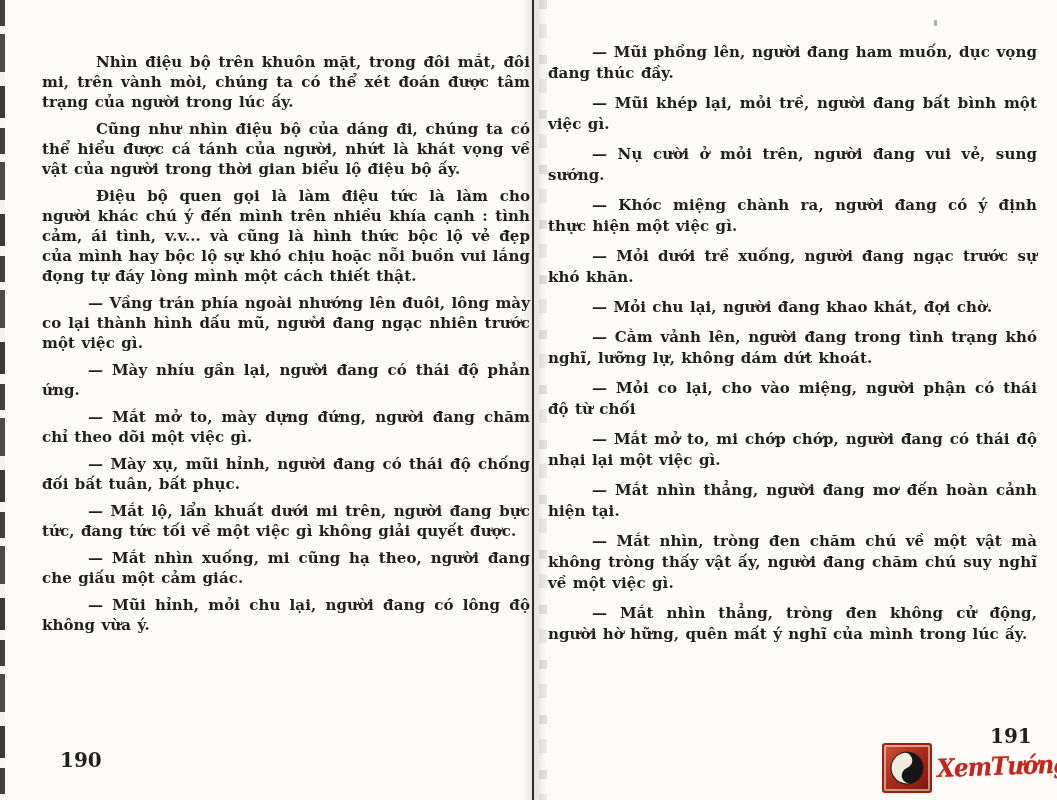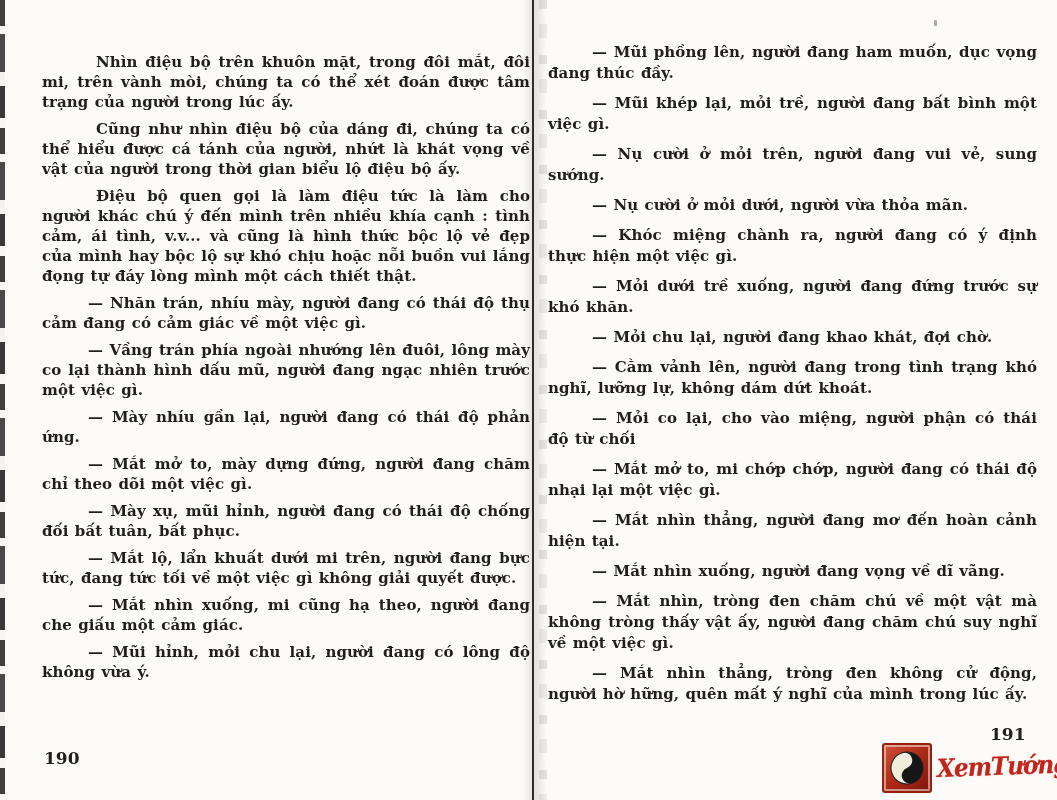--- a/index.html
+++ b/index.html
@@ -48,23 +48,23 @@
     word-spacing:1px;
   }
   .col.left{left:42px;top:52px;width:488px;line-height:20px;}
   .col.right{left:548px;top:42px;width:489px;line-height:21px;}
   .col p{margin:0 0 7px 0;}
   .col.right p{margin:0 0 9px 0;}
   .para{text-indent:54px;}
   .item{text-indent:46px;}
   .col.right .item{text-indent:44px;}
   .pagenum{
-    position:absolute;font-weight:700;font-size:17px;color:#211f1c;
+    position:absolute;font-weight:700;font-size:20px;color:#211f1c;
   }
-  .pagenum.pn-left{left:44px;top:748px;}
+  .pagenum.pn-left{left:60px;top:748px;}
   .pagenum.pn-right{left:990px;top:724px;}
   
   .watermark{
     position:absolute;left:882px;top:740px;height:56px;
     display:flex;align-items:center;gap:5px;
   }
   .yy-box{
     width:46px;height:46px;flex:0 0 46px;
     background:linear-gradient(135deg,#d0543a 0%,#b02c18 45%,#7f150a 100%);
     border:2px solid #98200f;
@@ -93,42 +93,39 @@
   <div class="edge-left"></div>
   <div class="gutter-smudge"></div>
   <div class="gutter-line"></div>
   <div class="gutter-noise"></div>
   <div class="speck"></div>
 
   <div class="col left" id="left-col">
       <p class="para">Nhìn điệu bộ trên khuôn mặt, trong đôi mắt, đôi mi, trên vành mòi, chúng ta có thể xét đoán được tâm trạng của người trong lúc ấy.</p>
       <p class="para">Cũng như nhìn điệu bộ của dáng đi, chúng ta có thể hiểu được cá tánh của người, nhứt là khát vọng về vật của người trong thời gian biểu lộ điệu bộ ấy.</p>
       <p class="para">Điệu bộ quen gọi là làm điệu tức là làm cho người khác chú ý đến mình trên nhiều khía cạnh : tình cảm, ái tình, v.v... và cũng là hình thức bộc lộ vẻ đẹp của mình hay bộc lộ sự khó chịu hoặc nỗi buồn vui lắng đọng tự đáy lòng mình một cách thiết thật.</p>
-      <p class="item">— Nhăn trán, nhíu mày, người đang có thái độ thụ cảm đang có cảm giác về một việc gì.</p>
       <p class="item">— Vầng trán phía ngoài nhướng lên đuôi, lông mày co lại thành hình dấu mũ, người đang ngạc nhiên trước một việc gì.</p>
       <p class="item">— Mày nhíu gần lại, người đang có thái độ phản ứng.</p>
       <p class="item">— Mắt mở to, mày dựng đứng, người đang chăm chỉ theo dõi một việc gì.</p>
       <p class="item">— Mày xụ, mũi hỉnh, người đang có thái độ chống đối bất tuân, bất phục.</p>
       <p class="item">— Mắt lộ, lẩn khuất dưới mi trên, người đang bực tức, đang tức tối về một việc gì không giải quyết được.</p>
       <p class="item">— Mắt nhìn xuống, mi cũng hạ theo, người đang che giấu một cảm giác.</p>
       <p class="item">— Mũi hỉnh, mỏi chu lại, người đang có lông độ không vừa ý.</p>
     </div>
   <div class="col right" id="right-col">
       <p class="item">— Mũi phồng lên, người đang ham muốn, dục vọng đang thúc đầy.</p>
       <p class="item">— Mũi khép lại, mỏi trề, người đang bất bình một việc gì.</p>
       <p class="item">— Nụ cười ở mỏi trên, người đang vui vẻ, sung sướng.</p>
-      <p class="item">— Nụ cười ở mỏi dưới, người vừa thỏa mãn.</p>
       <p class="item">— Khóc miệng chành ra, người đang có ý định thực hiện một việc gì.</p>
-      <p class="item">— Mỏi dưới trề xuống, người đang đứng trước sự khó khăn.</p>
+      <p class="item">— Mỏi dưới trề xuống, người đang ngạc trước sự khó khăn.</p>
       <p class="item">— Mỏi chu lại, người đang khao khát, đợi chờ.</p>
       <p class="item">— Cằm vảnh lên, người đang trong tình trạng khó nghĩ, lưỡng lự, không dám dứt khoát.</p>
       <p class="item">— Mỏi co lại, cho vào miệng, người phận có thái độ từ chối</p>
       <p class="item">— Mắt mở to, mi chớp chớp, người đang có thái độ nhại lại một việc gì.</p>
       <p class="item">— Mắt nhìn thẳng, người đang mơ đến hoàn cảnh hiện tại.</p>
-      <p class="item">— Mắt nhìn xuống, người đang vọng về dĩ vãng.</p>
       <p class="item">— Mắt nhìn, tròng đen chăm chú về một vật mà không tròng thấy vật ấy, người đang chăm chú suy nghĩ về một việc gì.</p>
       <p class="item">— Mắt nhìn thẳng, tròng đen không cử động, người hờ hững, quên mất ý nghĩ của mình trong lúc ấy.</p>
     </div>
 
   <div class="pagenum pn-left">190</div>
   <div class="pagenum pn-right">191</div>
 
   <div class="watermark">
     <div class="yy-box">
       <svg width="34" height="34" viewBox="0 0 100 100" aria-hidden="true">

